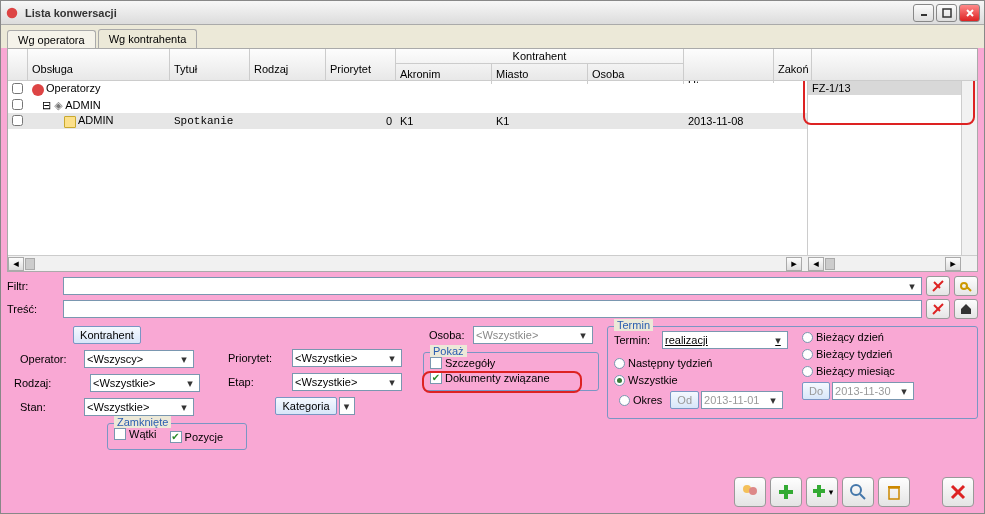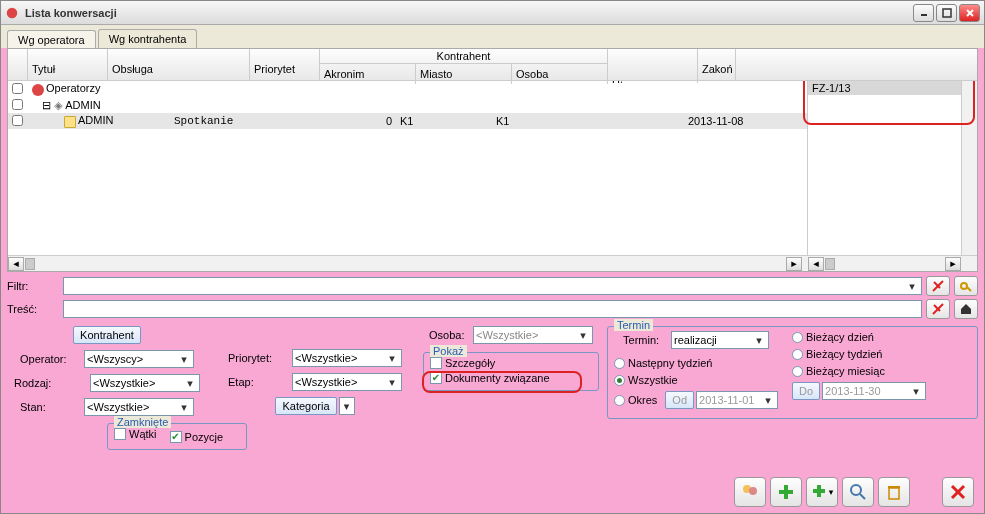--- a/index.html
+++ b/index.html
@@ -79,22 +79,23 @@
 
   <div class="tabs">
     <div class="tab active">Wg operatora</div>
     <div class="tab">Wg kontrahenta</div>
   </div>
 
   <div class="tab-content">
     <div class="grid-wrap">
       <div class="grid-header" style="height:32px;">
         <div class="hcell" style="width:20px;padding-top:14px;"></div>
+        <div class="hcell" style="width:142px;padding-top:14px;">Obsługa</div>
         <div class="hcell" style="width:80px;padding-top:14px;">Tytuł</div>
-        <div class="hcell" style="width:142px;padding-top:14px;">Obsługa</div>
+        <div class="hcell" style="width:76px;padding-top:14px;">Rodzaj</div>
         <div class="hcell" style="width:70px;padding-top:14px;">Priorytet</div>
         <div style="width:288px;display:flex;flex-direction:column;">
           <div style="text-align:center;border-bottom:1px solid #ccc;padding:1px 0;border-right:1px solid #ccc;">Kontrahent</div>
           <div style="display:flex;flex:1;">
             <div class="hcell" style="width:96px;">Akronim</div>
             <div class="hcell" style="width:96px;">Miasto</div>
             <div class="hcell" style="width:96px;">Osoba</div>
           </div>
         </div>
         <div class="hcell" style="width:90px;padding-top:30px;">Utworzono</div>
@@ -258,21 +259,21 @@
         <div class="highlight-red" style="top:18px;left:-2px;width:160px;height:22px;"></div>
       </div>
     </div>
 
     <div class="fieldset" style="flex:1;">
       <div class="legend">Termin</div>
       <div style="display:flex;gap:14px;">
         <div class="col" style="gap:5px;">
           <div class="frow">
               <div style="width:48px;">Termin:</div>
-              <div class="combo" style="width:98px;">
+              <div class="combo" style="width:126px;text-decoration:underline;">
                 <span>realizacji</span>
                 <span class="arrow">▾</span>
               </div>
             </div>
           <div class="radio">
               <span class="dot"></span>
               <span>Następny tydzień</span>
             </div>
           <div class="radio">
               <span class="dot on"></span>
@@ -298,21 +299,21 @@
           <div class="radio">
               <span class="dot"></span>
               <span>Bieżący tydzień</span>
             </div>
           <div class="radio">
               <span class="dot"></span>
               <span>Bieżący miesiąc</span>
             </div>
           <div class="frow">
             <div class="btn-tag" style="color:#999;">Do</div>
-            <div class="combo" style="width:104px;color:#999;margin-left:2px;">
+            <div class="combo" style="width:82px;color:#999;margin-left:2px;">
                 <span>2013-11-30</span>
                 <span class="arrow">▾</span>
               </div>
           </div>
         </div>
       </div>
     </div>
   </div>
 
   <div style="margin:4px 6px 0 106px;width:140px;" class="fieldset">

